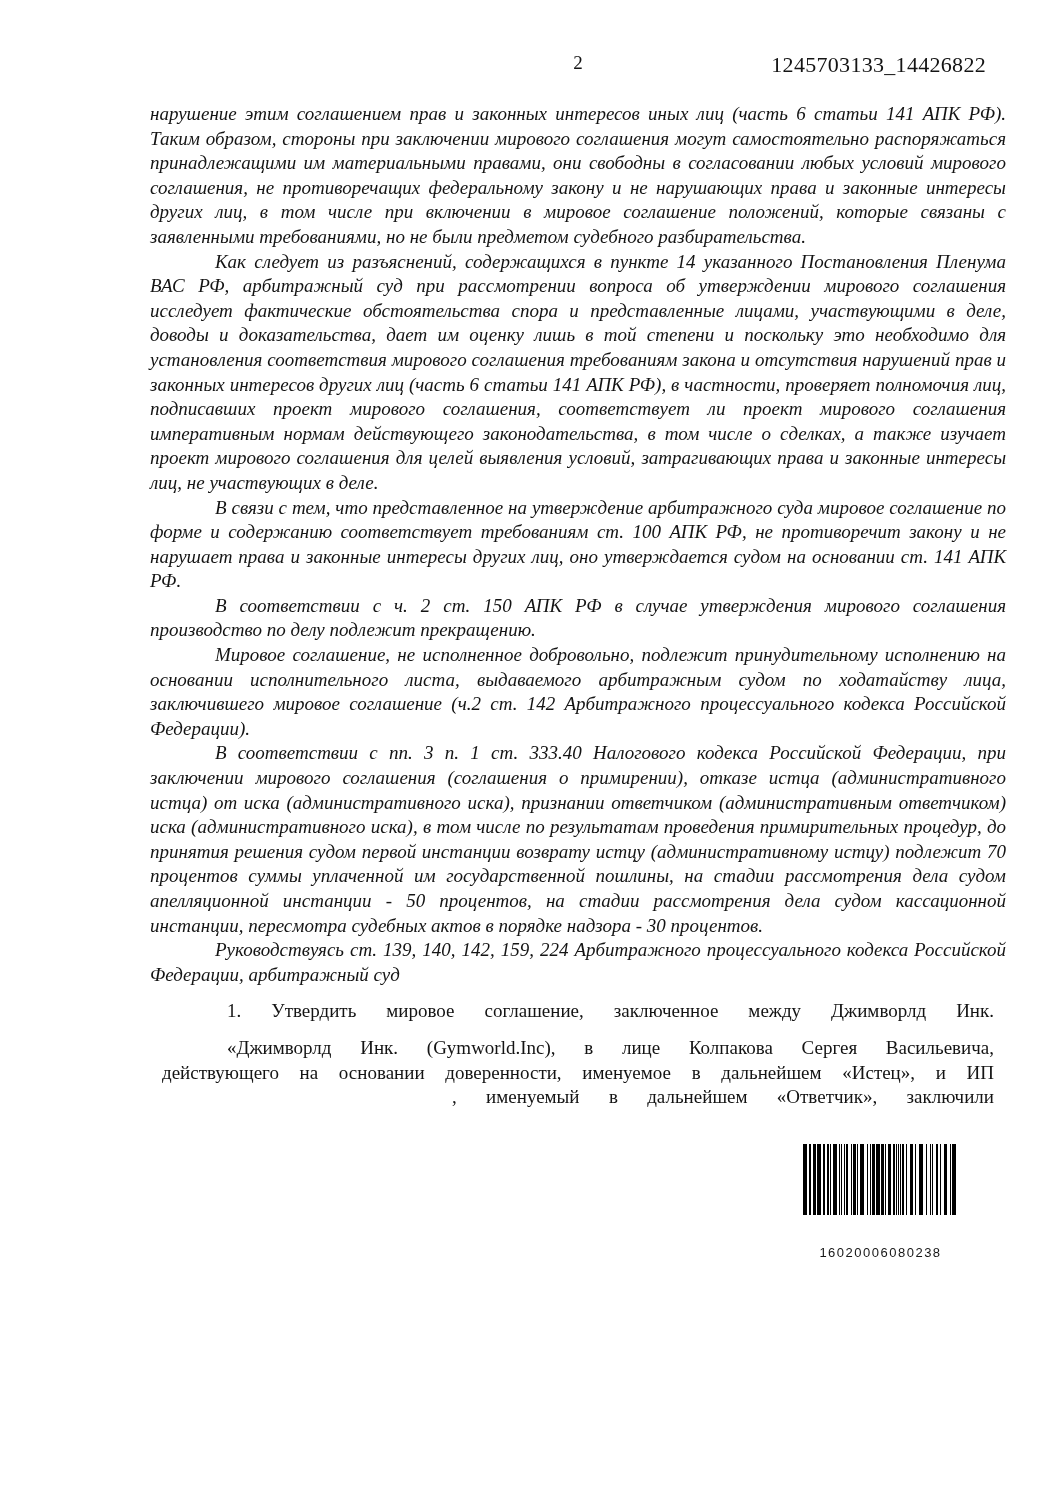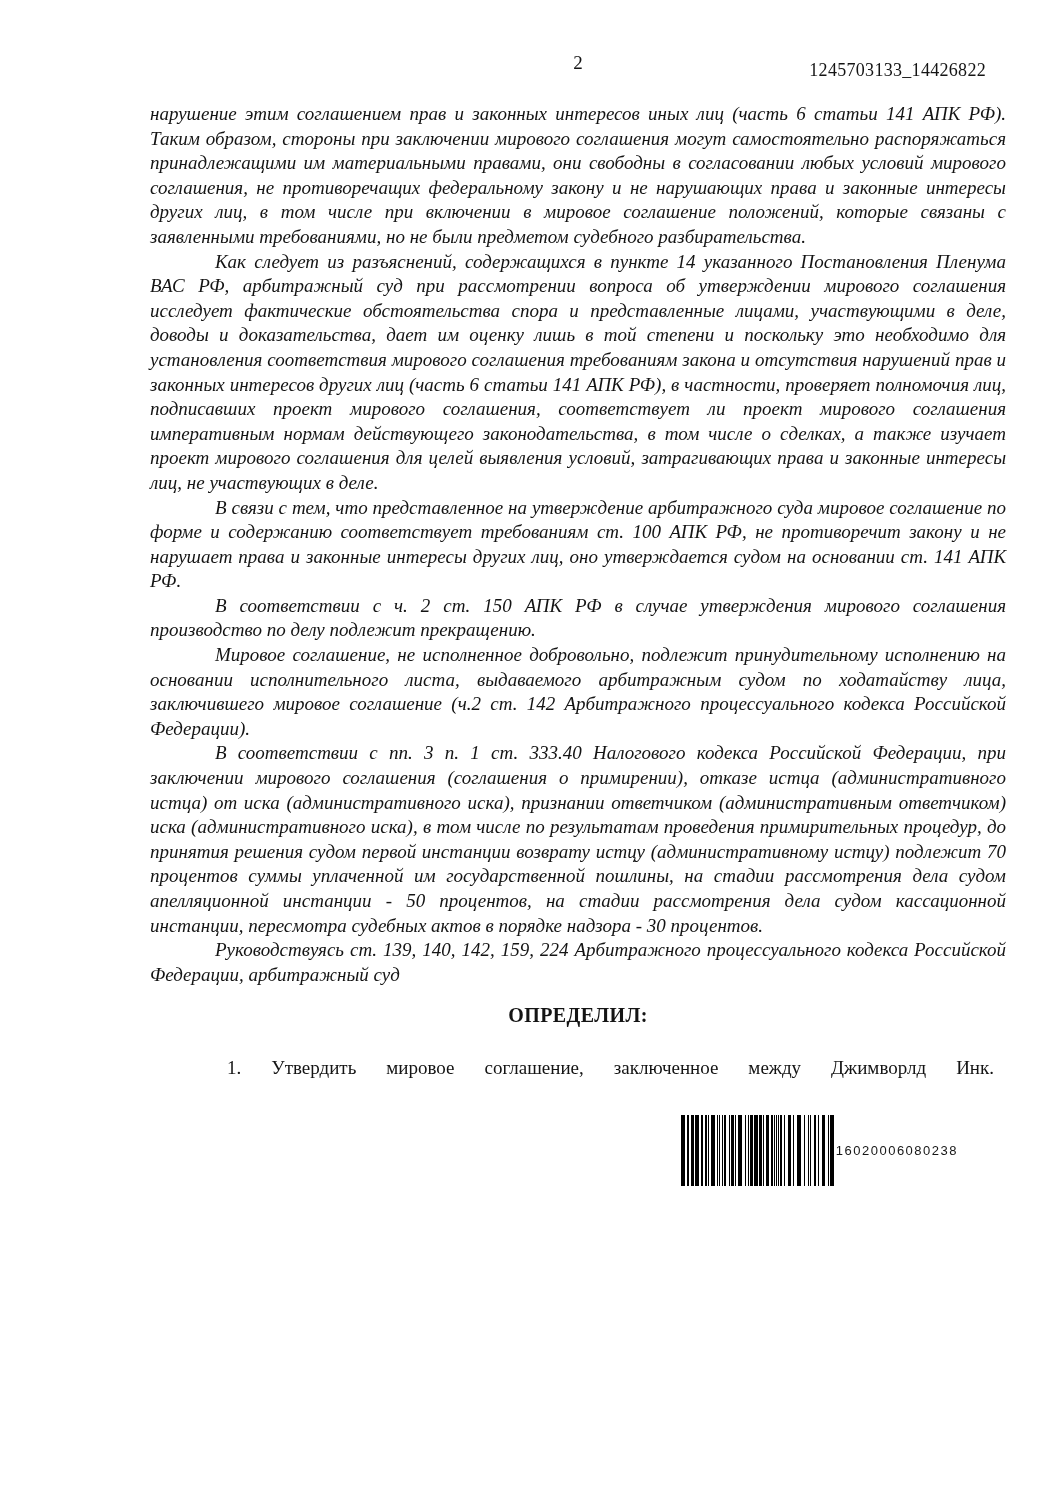--- a/index.html
+++ b/index.html
@@ -12,44 +12,45 @@
     overflow:hidden;
   }
   .page-header {
     position:absolute; top:52px; left:150px; width:856px; height:26px;
     font-size:19px;
   }
   .page-number {
     position:absolute; left:0; right:0; text-align:center;
   }
   .doc-id {
-    position:absolute; right:20px; top:8px;
-    font-size:18px; letter-spacing:0.3px;
+    position:absolute; right:20px; top:0;
+    font-size:22px; letter-spacing:0.3px;
   }
   .doc-body {
     position:absolute; top:102px; left:150px; width:856px;
     font-size:19px; line-height:24.6px;
     text-align:justify;
   }
   .doc-para { margin:0; text-indent:65px;font-style:italic; }
   .doc-para.no-indent { text-indent:0; }
   .doc-para-lines { margin:12px; }
   .doc-para-lines .line { text-align:justify; }
   .doc-para-lines .line.jl { text-align-last:justify; }
   .doc-para-lines .line.indent { text-indent:65px; }
   .redact-gap { display:inline-block; height:2px; }
   .doc-heading {
     font-weight:bold; text-align:center;
     font-size:20px; letter-spacing:0.4px;
     margin:16px 0 28px 0;
   }
   .barcode-wrap {
-    display:flex; flex-direction:row; align-items:center;
+    display:flex; flex-direction:column; align-items:center;
     width:max-content;
     margin:34px 48px 0 auto;
+    gap:24px;
   }
   .barcode-bars {
     display:flex; align-items:stretch; height:71px; font-size:0;
   }
   .barcode-bars i { display:block; background:#000; height:100%; }
   .barcode-value {
     font-family:"Liberation Sans", sans-serif;
     font-size:13px; letter-spacing:1.5px; color:#161616;
     margin-top:2px; white-space:nowrap;
   }
@@ -66,23 +67,27 @@
 
   <div class="doc-body">
 
     <div class="doc-para no-indent">нарушение этим соглашением прав и законных интересов иных лиц (часть 6 статьи 141 АПК РФ). Таким образом, стороны при заключении мирового соглашения могут самостоятельно распоряжаться принадлежащими им материальными правами, они свободны в согласовании любых условий мирового соглашения, не противоречащих федеральному закону и не нарушающих права и законные интересы других лиц, в том числе при включении в мировое соглашение положений, которые связаны с заявленными требованиями, но не были предметом судебного разбирательства.</div>
       <div class="doc-para">Как следует из разъяснений, содержащихся в пункте 14 указанного Постановления Пленума ВАС РФ, арбитражный суд при рассмотрении вопроса об утверждении мирового соглашения исследует фактические обстоятельства спора и представленные лицами, участвующими в деле, доводы и доказательства, дает им оценку лишь в той степени и поскольку это необходимо для установления соответствия мирового соглашения требованиям закона и отсутствия нарушений прав и законных интересов других лиц (часть 6 статьи 141 АПК РФ), в частности, проверяет полномочия лиц, подписавших проект мирового соглашения, соответствует ли проект мирового соглашения императивным нормам действующего законодательства, в том числе о сделках, а также изучает проект мирового соглашения для целей выявления условий, затрагивающих права и законные интересы лиц, не участвующих в деле.</div>
       <div class="doc-para">В связи с тем, что представленное на утверждение арбитражного суда мировое соглашение по форме и содержанию соответствует требованиям ст. 100 АПК РФ, не противоречит закону и не нарушает права и законные интересы других лиц, оно утверждается судом на основании ст. 141 АПК РФ.</div>
       <div class="doc-para">В соответствии с ч. 2 ст. 150 АПК РФ в случае утверждения мирового соглашения производство по делу подлежит прекращению.</div>
       <div class="doc-para">Мировое соглашение, не исполненное добровольно, подлежит принудительному исполнению на основании исполнительного листа, выдаваемого арбитражным судом по ходатайству лица, заключившего мировое соглашение (ч.2 ст. 142 Арбитражного процессуального кодекса Российской Федерации).</div>
       <div class="doc-para">В соответствии с пп. 3 п. 1 ст. 333.40 Налогового кодекса Российской Федерации, при заключении мирового соглашения (соглашения о примирении), отказе истца (административного истца) от иска (административного иска), признании ответчиком (административным ответчиком) иска (административного иска), в том числе по результатам проведения примирительных процедур, до принятия решения судом первой инстанции возврату истцу (административному истцу) подлежит 70 процентов суммы уплаченной им государственной пошлины, на стадии рассмотрения дела судом апелляционной инстанции - 50 процентов, на стадии рассмотрения дела судом кассационной инстанции, пересмотра судебных актов в порядке надзора - 30 процентов.</div>
       <div class="doc-para">Руководствуясь ст. 139, 140, 142, 159, 224 Арбитражного процессуального кодекса Российской Федерации, арбитражный суд</div>
-      <div class="doc-heading">ОПРЕДЕЛИЛ:</div>
       <div class="doc-para-lines">
         <div class="line indent jl">1. Утвердить мировое соглашение, заключенное между Джимворлд Инк.</div>
+      </div>
+      <div class="doc-para-lines">
+        <div class="line indent jl">«Джимворлд Инк. (Gymworld.Inc), в лице Колпакова Сергея Васильевича,</div>
+        <div class="line jl">действующего на основании доверенности, именуемое в дальнейшем «Истец», и ИП</div>
+        <div class="line jl"><span class="redact-gap" style="width: 290px;"></span>, именуемый в дальнейшем «Ответчик», заключили</div>
       </div>
       <div class="barcode-wrap">
       <div class="barcode-bars">
           <i style="width: 4px; margin-right: 2px;"></i>
           <i style="width: 2px; margin-right: 2px;"></i>
           <i style="width: 3px; margin-right: 1px;"></i>
           <i style="width: 4px; margin-right: 2px;"></i>
           <i style="width: 2px; margin-right: 2px;"></i>
           <i style="width: 2px; margin-right: 1px;"></i>
           <i style="width: 1px; margin-right: 2px;"></i>

